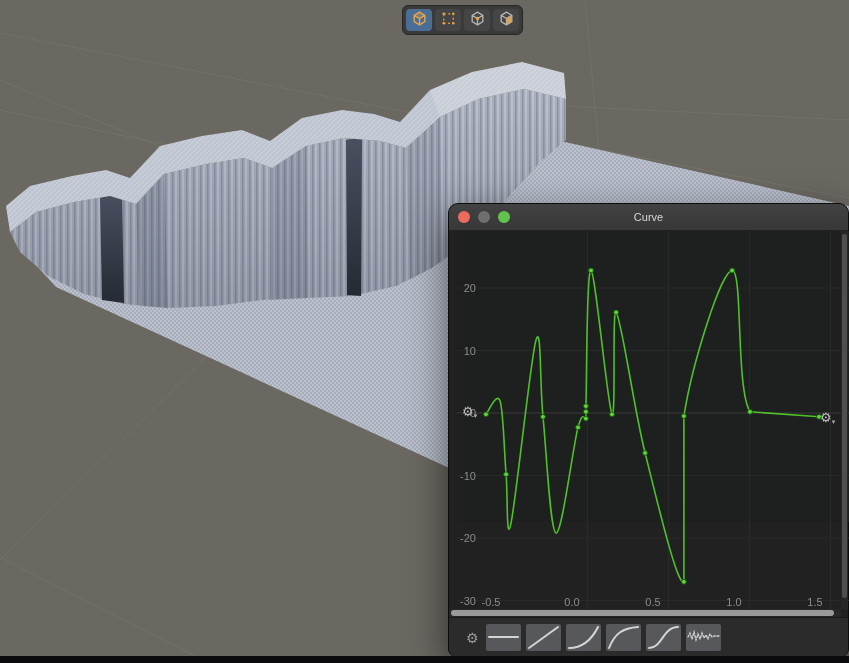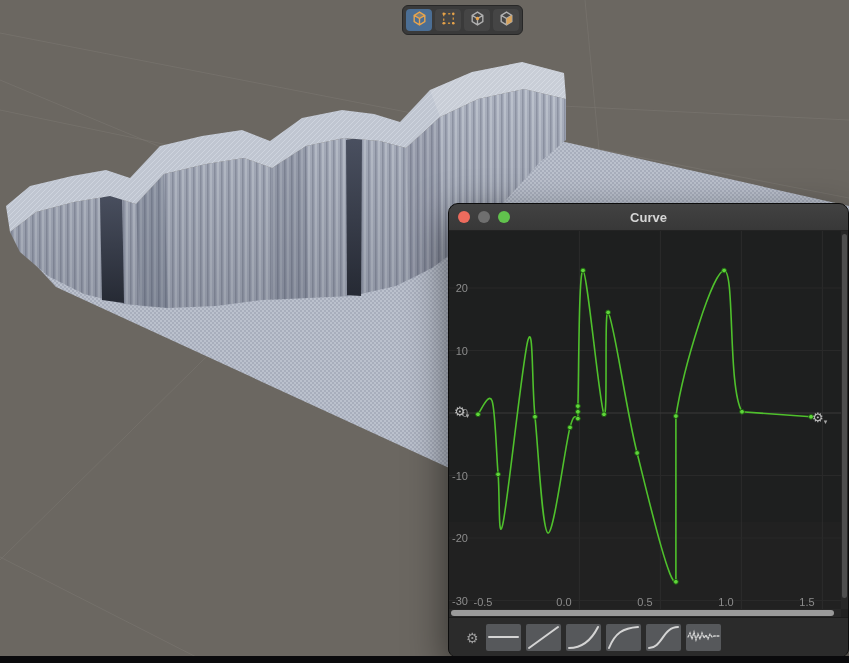--- a/index.html
+++ b/index.html
@@ -16,23 +16,23 @@
 
   
   #curve-window{position:absolute;left:448px;top:203px;width:401px;height:454px;
     background:#212121;border-radius:10px 10px 8px 8px;border:1px solid #0c0c0c;
     box-sizing:border-box;box-shadow:0 14px 40px rgba(0,0,0,.55);}
   #titlebar{height:26px;background:linear-gradient(#424242,#383838);
     border-bottom:1px solid #232323;border-radius:9px 9px 0 0;position:relative;
     display:flex;align-items:center;justify-content:center;}
   #lights{position:absolute;left:9px;top:7px;display:flex;gap:8px;}
   #lights span{width:12px;height:12px;border-radius:50%;display:block;}
-  #win-title{font-size:13px;font-weight:bold;color:#d6d6d6;}
-
-  #plot{position:absolute;left:0;top:27px;width:392px;height:291px;background:#1e1f1f;}
+  #win-title{font-size:11px;font-weight:normal;color:#d6d6d6;}
+
+  #plot{position:absolute;left:8px;top:27px;width:392px;height:291px;background:#1e1f1f;}
   .gearbtn{position:absolute;color:#bdbdbd;font-size:13px;line-height:13px;cursor:pointer;}
   .gearbtn .dd{font-size:7px;vertical-align:-2px;color:#a5a5a5;}
   #gear-left{left:5px;top:174px;}
   #gear-right{left:363px;top:180px;}
 
   #vscroll{position:absolute;right:0;top:27px;width:7px;height:378px;background:#272727;}
   #vthumb{position:absolute;left:1px;top:3px;width:5px;height:364px;background:#4e4e4e;border-radius:3px;}
   #hscroll{position:absolute;left:0;top:405px;width:392px;height:8px;background:#272727;}
   #hthumb{position:absolute;left:2px;top:1px;width:383px;height:6px;background:#9a9a9a;border-radius:3px;}
 

